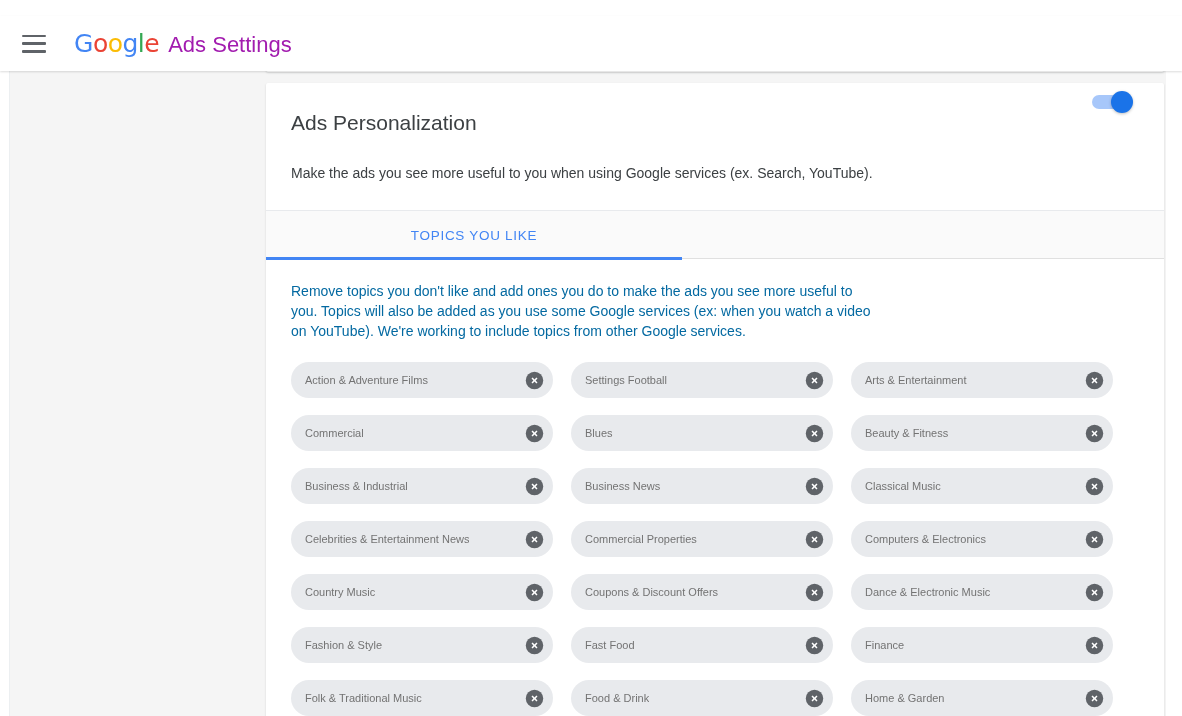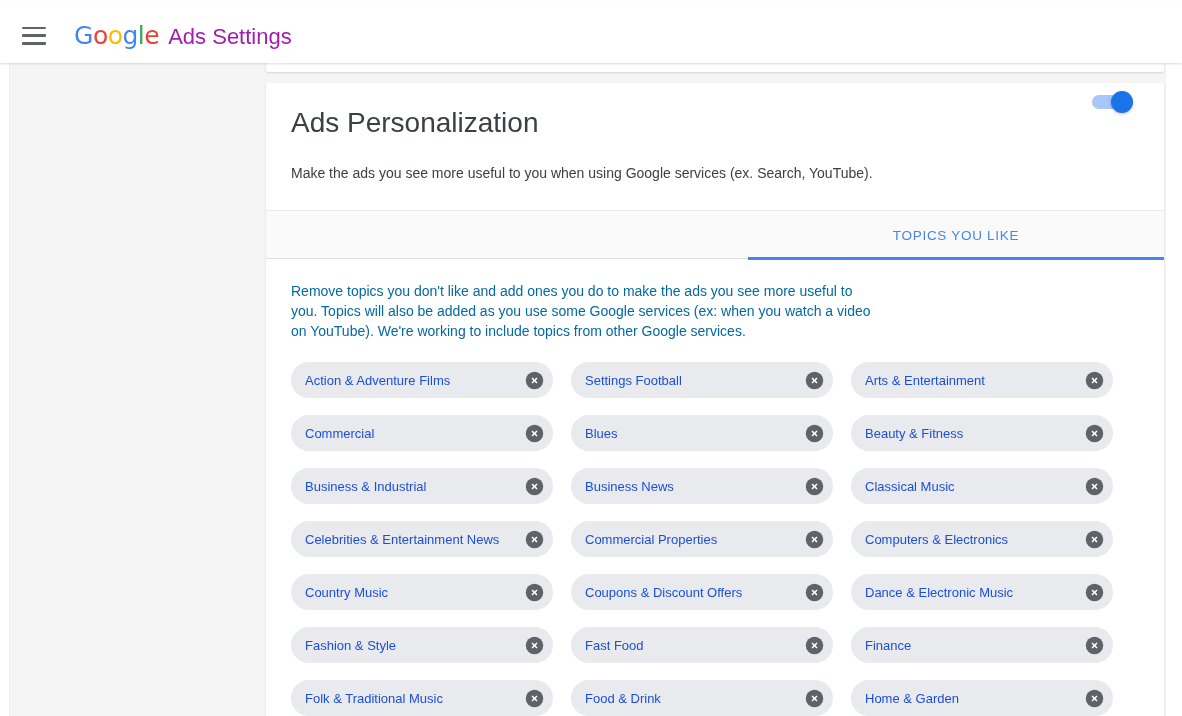--- a/index.html
+++ b/index.html
@@ -4,21 +4,21 @@
 <style>
   * { box-sizing: border-box; margin: 0; padding: 0; }
   html, body {
     width: 1182px; height: 716px;
     font-family: "Liberation Sans", sans-serif;
     background: #fff; overflow: hidden;
   }
 
   
   .appbar {
-    position: absolute; top: 8px; left: 0;
+    position: absolute; top: 16px; left: 0;
     width: 1182px; height: 55px;
     background: #ffffff;
     display: flex; align-items: center;
     box-shadow: 0 1px 2px rgba(0,0,0,0.14);
     z-index: 20;
   }
   .hamburger {
     width: 24px; height: 18px;
     margin-left: 22px; margin-right: 28px;
     display: flex; flex-direction: column; justify-content: space-between;
@@ -69,21 +69,21 @@
     position: absolute; top: 83px; left: 266px;
     width: 898px; height: 640px;
     background: #ffffff;
     border-radius: 2px;
     box-shadow: 0 1px 2px rgba(60,64,67,0.20);
     overflow: hidden;
   }
 
   .card-head { padding: 26px 25px 0 25px; position: relative; }
   .card-title {
-    font-size: 28px; color: #3c4043; font-weight: 400; line-height: 28px;
+    font-size: 21px; color: #3c4043; font-weight: 400; line-height: 28px;
   }
   .card-desc {
     font-size: 14px; color: #3c4043; line-height: 20px;
     margin-top: 26px; padding-bottom: 27px;
   }
 
   
   .toggle {
     position: absolute; right: 28px; top: 8px;
     width: 44px; height: 22px; cursor: pointer;
@@ -100,21 +100,20 @@
     box-shadow: 0 1px 3px rgba(0,0,0,0.25);
   }
 
   
   .tabs {
     display: flex; height: 49px;
     background: #fafafa;
     border-top: 1px solid #e8eaed;
     border-bottom: 1px solid #e0e0e0;
     position: relative;
-    justify-content: flex-end;
   }
   .tab {
     width: 416px; height: 48px;
     display: flex; align-items: center; justify-content: center;
     font-size: 13.5px; letter-spacing: .7px; font-weight: 500;
     color: #5f6368; cursor: pointer; position: relative;
   }
   .tab.active { color: #4285f4; }
   .tab.active::after {
     content: ""; position: absolute; bottom: -1px; left: 0;
@@ -135,21 +134,21 @@
     row-gap: 17px;
   }
   .chip {
     height: 36px; border-radius: 18px;
     background: #e8eaed;
     display: flex; align-items: center; justify-content: space-between;
     padding: 0 9px 0 14px;
     cursor: pointer;
   }
   .chip-label {
-    font-size: 13px; color: #1d4ed8;
+    font-size: 11px; color: #737373;
     white-space: nowrap; overflow: hidden; text-overflow: ellipsis;
   }
   .chip-x {
     flex: 0 0 auto; width: 19px; height: 19px; cursor: pointer;
   }
 </style>
 </head>
 <body>
 
 <div class="page-bg"></div>

